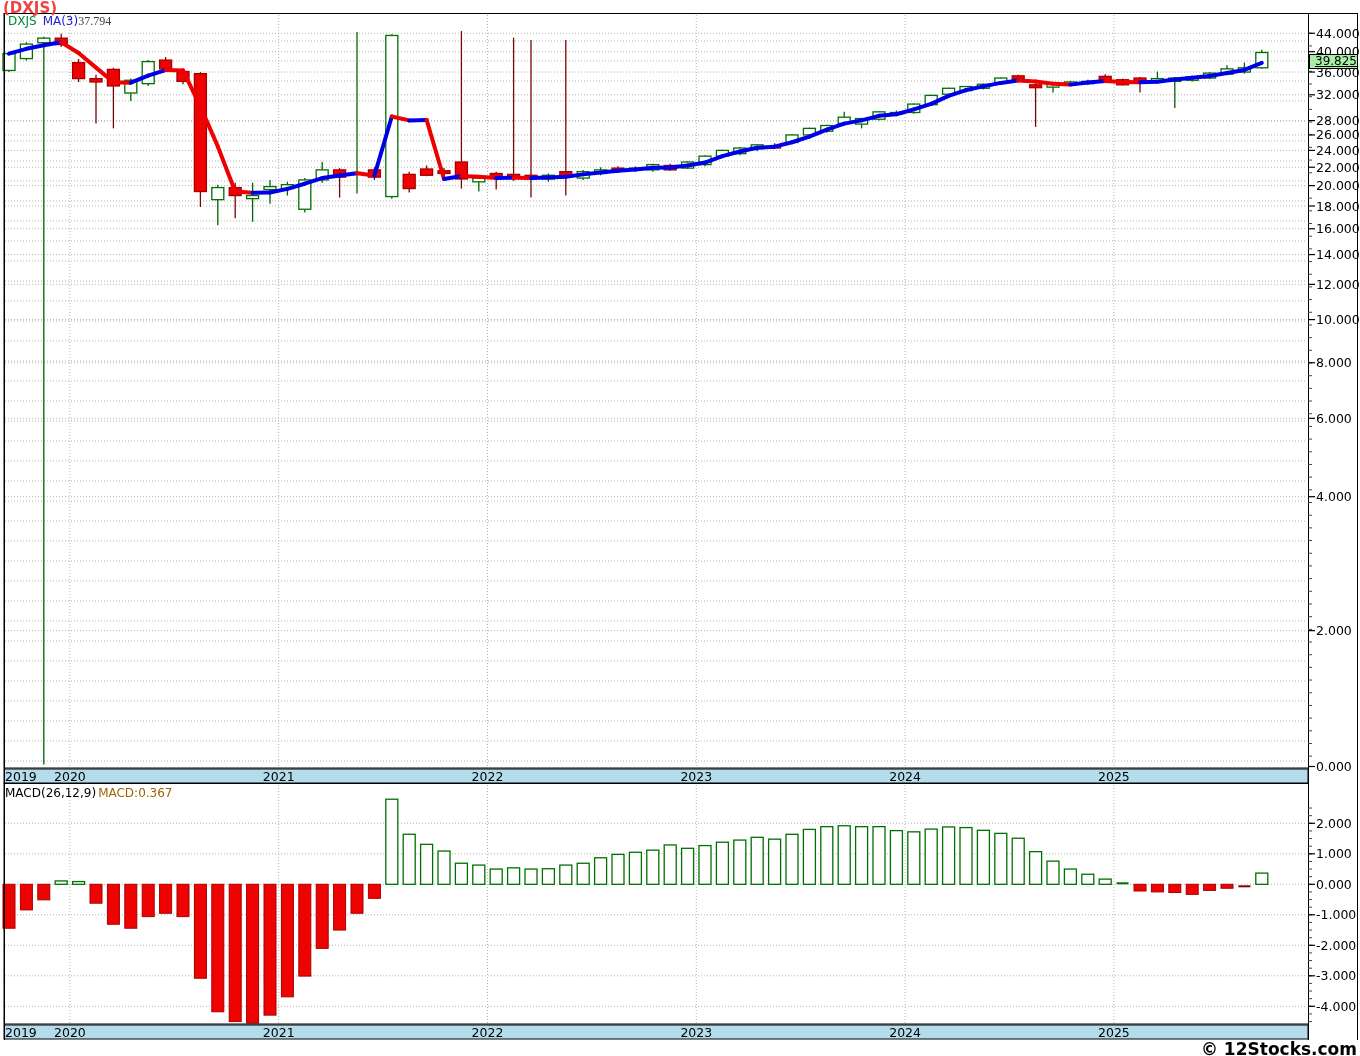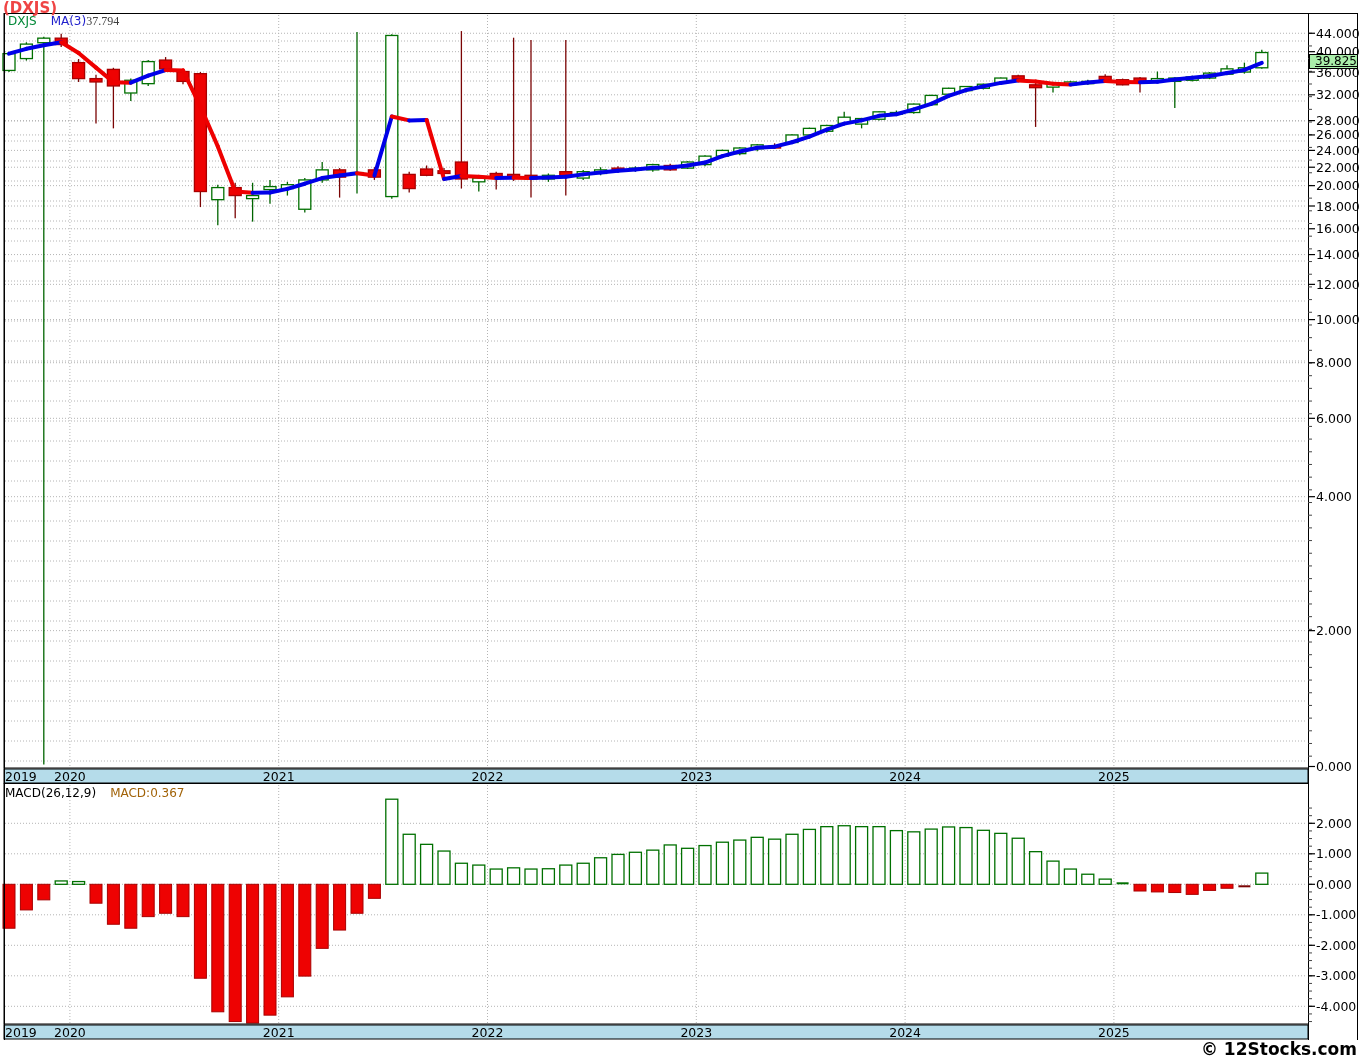--- a/index.html
+++ b/index.html
@@ -1,26 +1,26 @@
 <!DOCTYPE html>
 <html><head>
 <meta charset="utf-8">
 <style>
   html,body{margin:0;padding:0;background:#ffffff;}
   body{font-family:"DejaVu Sans", sans-serif; width:1360px; height:1056px; position:relative; overflow:hidden;}
   #stage{position:absolute; left:0; top:0; width:1360px; height:1056px;}
   #chart-svg{position:absolute; left:0; top:0;}
   .title-bar{position:absolute; left:3px; top:-1px; font-size:15px; font-weight:bold; color:#ef4444;}
   .legend{position:absolute; left:8px; top:14px; font-size:12px; white-space:nowrap;}
-  .legend .sym{margin-right:14px;}
+  .legend .sym{margin-right:6px;}
   .legend .ma-lab{}
   .price-badge{position:absolute; left:1309px; top:54px; width:47px; height:13px;
     border:1px solid #000; font-size:12px; line-height:13px; text-align:right; color:#000;text-decoration:underline;}
   .macd-header{position:absolute; left:5px; top:786px; font-size:12px; white-space:nowrap;}
-  .macd-header .mlab{color:#000; margin-right:14px;}
+  .macd-header .mlab{color:#000; margin-right:2px;}
   .footer{position:absolute; right:3px; top:1039px; font-size:17px; font-weight:bold; color:#000;}
 </style>
 </head>
 <body>
 
 <div id="stage">
   <svg id="chart-svg" width="1360" height="1056">
       <g>
         <rect x="4" y="769" width="1304" height="14" fill="#b5dcea" stroke="#000000" stroke-width="1"></rect>
         <rect x="4" y="1025" width="1304" height="14" fill="#b5dcea" stroke="#000000" stroke-width="1"></rect>

